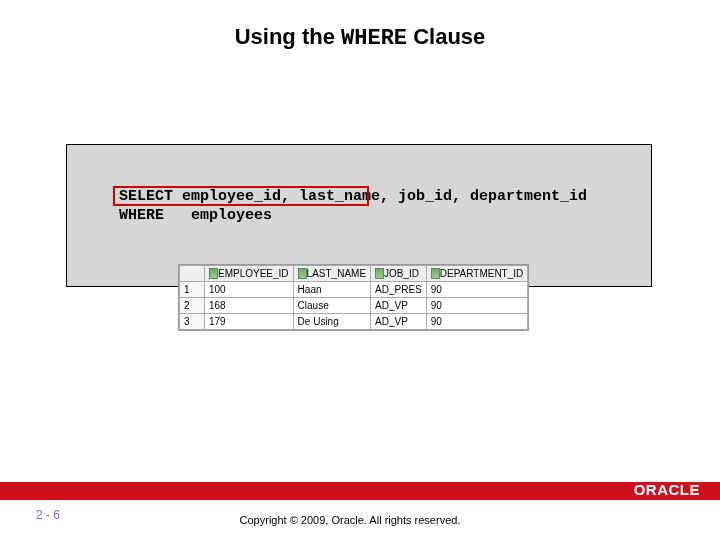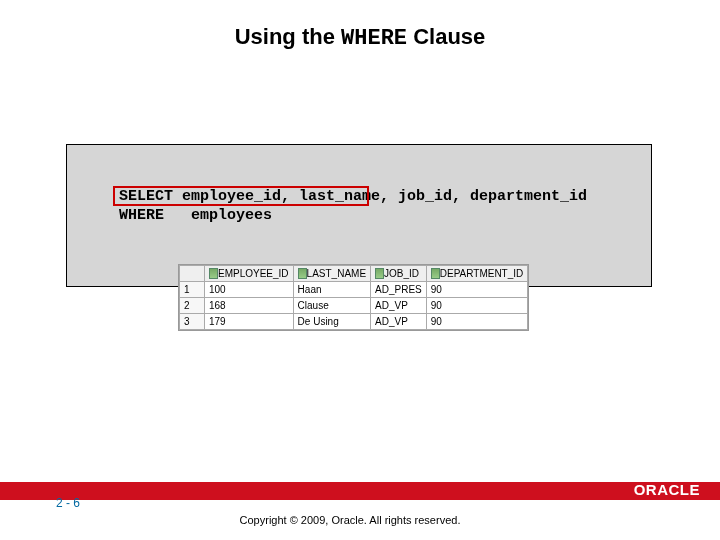--- a/index.html
+++ b/index.html
@@ -121,24 +121,23 @@
     bottom: 42px;
     color: #fff;
     font-family: Arial, sans-serif;
     font-weight: bold;
     font-size: 15px;
     letter-spacing: 0.5px;
   }
   .slide-number {
     position: absolute;
     left: 36px;
-    bottom: 30px;
+    bottom: 18px;
     font-size: 12px;
-    color: #0369a1;
-    margin-left: 20px;
+    color: #8b5cf6;
   }
   .copyright {
     position: absolute;
     left: 0;
     bottom: 14px;
     width: 700px;
     text-align: center;
     font-size: 11px;
     color: #000;
   }

